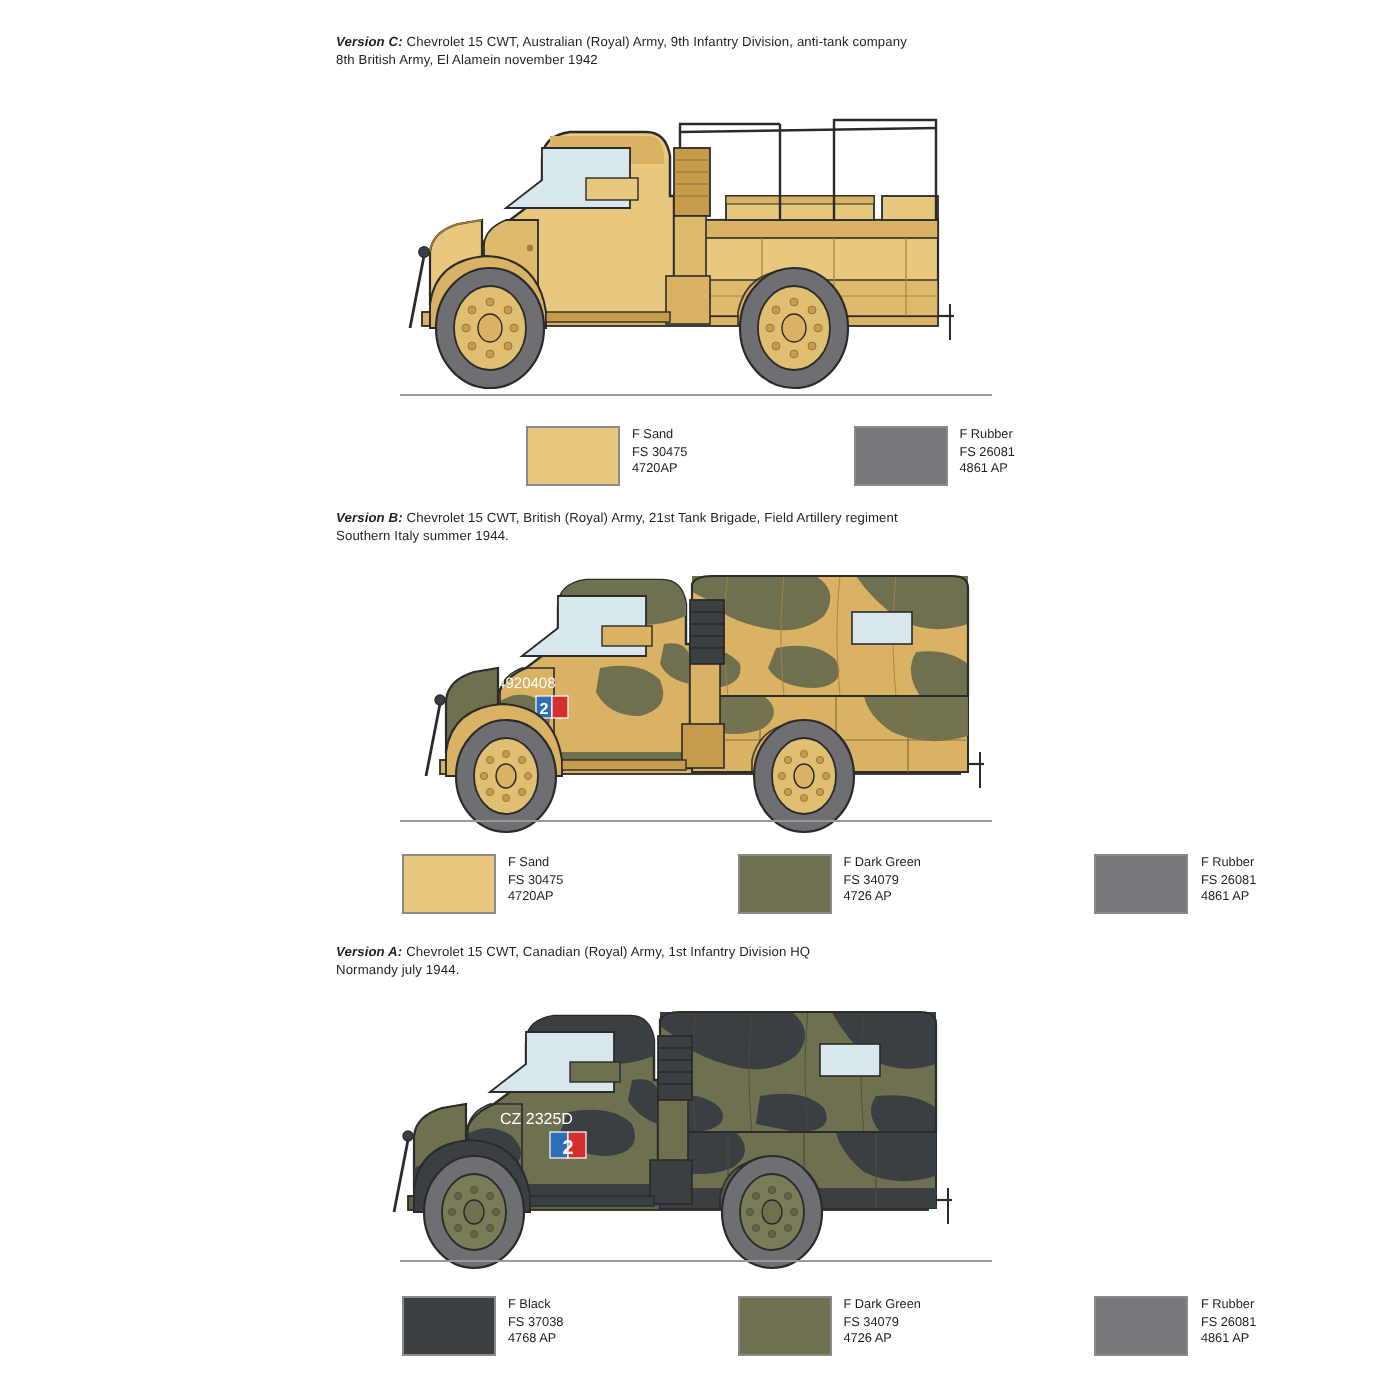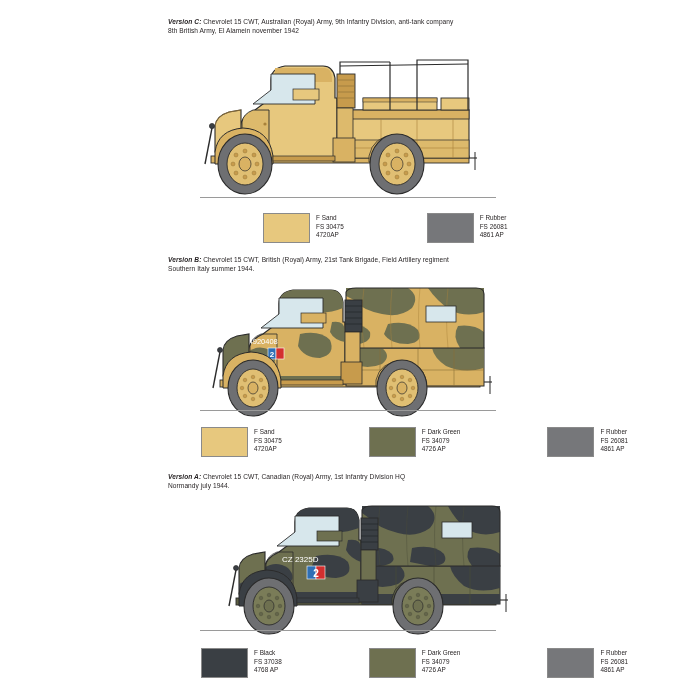--- a/index.html
+++ b/index.html
@@ -327,21 +327,21 @@
   </div>
 
   <div class="version-block">
 
     <div class="caption" style="left:168px;top:472px;">
       <div><span class="vlabel">Version A:</span>
         <span>Chevrolet 15 CWT, Canadian (Royal) Army, 1st Infantry Division HQ</span></div>
       <div>Normandy july 1944.</div>
     </div>
 
-    <div class="artwork" style="left:212px;top:500px;">
+    <div class="artwork" style="left:180px;top:500px;">
       <svg width="340" height="135" viewBox="0 0 340 135">
         <defs>
           <g id="wheelA">
             <ellipse cx="0" cy="0" rx="25" ry="28" fill="#6E6F72" stroke="#2b2b2b" stroke-width="1.1"></ellipse>
             <ellipse cx="0" cy="0" rx="16" ry="19" fill="#7A7C58" stroke="#2b2b2b" stroke-width="0.9"></ellipse>
             <ellipse cx="0" cy="0" rx="5" ry="6" fill="#6E7050" stroke="#2b2b2b" stroke-width="0.7"></ellipse>
             <g fill="#63654a" stroke="#4b4d38" stroke-width="0.4">
               <circle cx="0" cy="-11" r="1.8"></circle>
                 <circle cx="8" cy="-8" r="1.8"></circle>
               <circle cx="11" cy="0" r="1.8"></circle>

